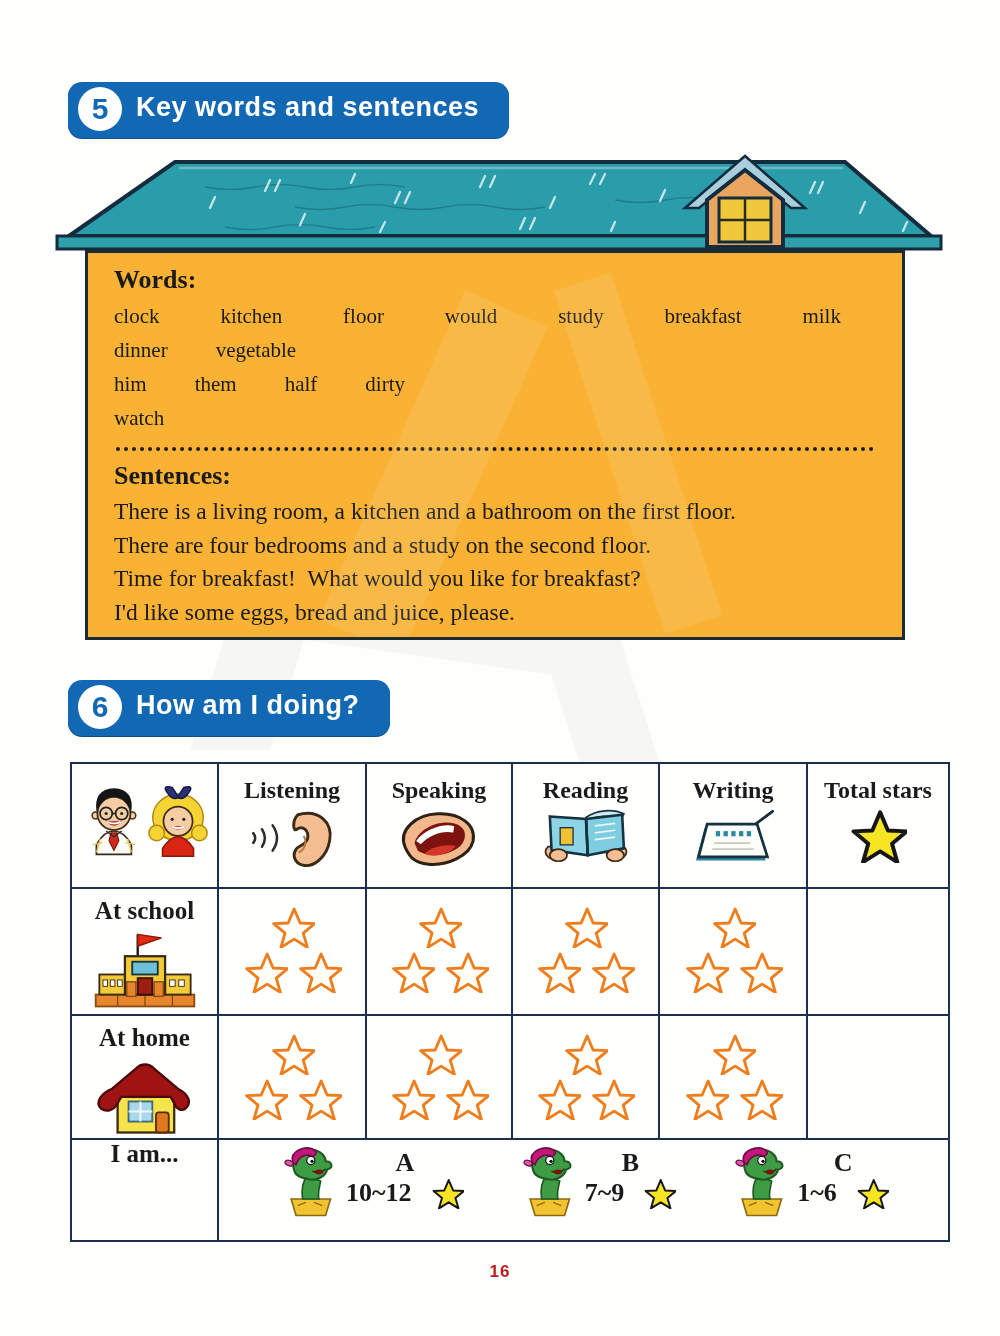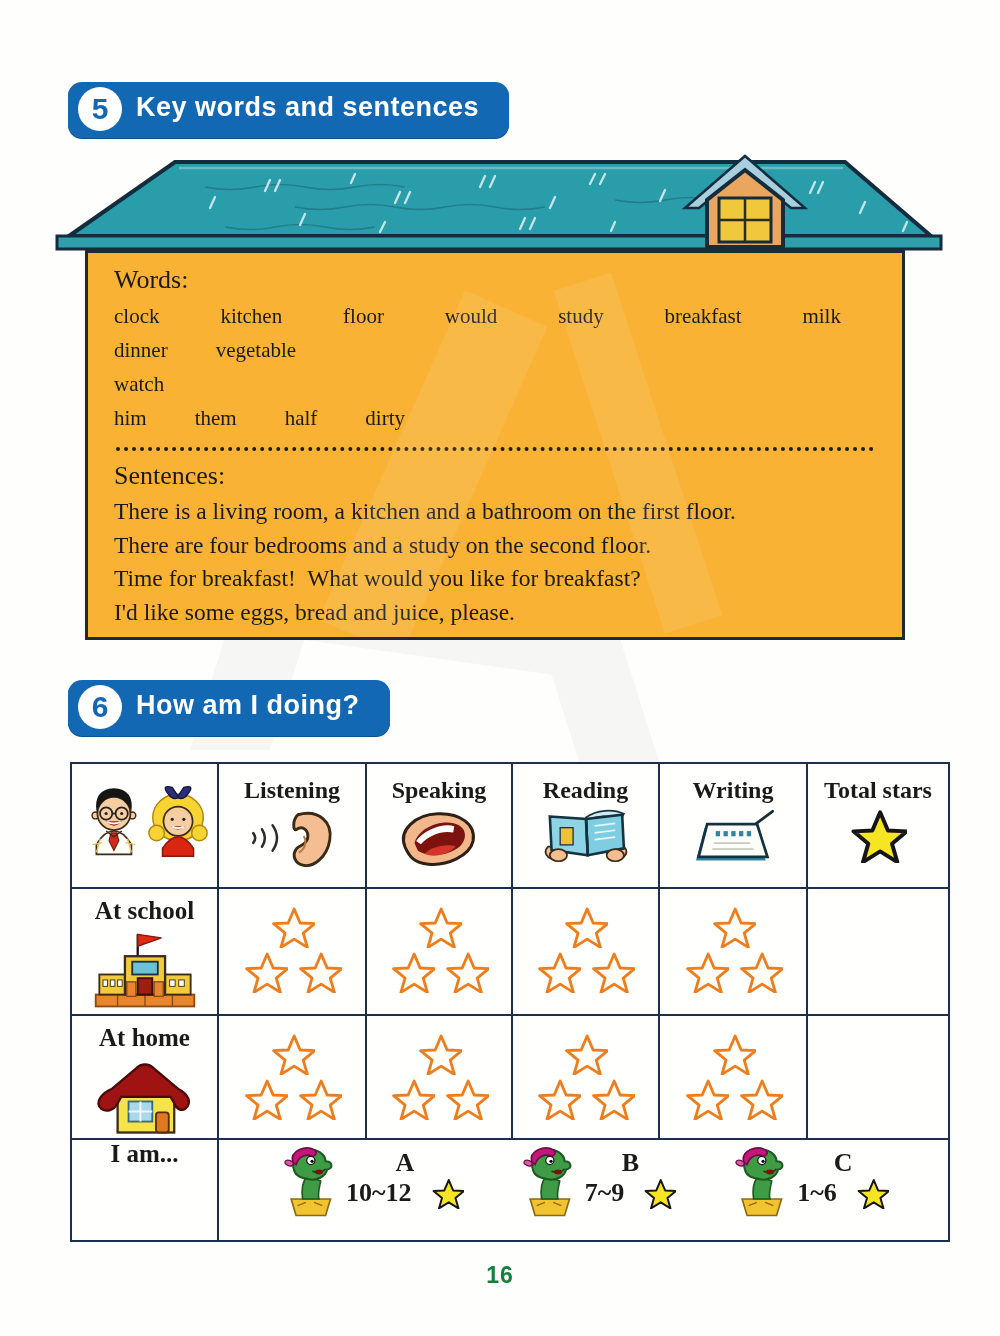--- a/index.html
+++ b/index.html
@@ -26,21 +26,21 @@
   .sec-title { font-size:27px; letter-spacing:.5px; white-space:nowrap; padding-bottom:3px;}
 
   
   #roof-svg { position:absolute; left:55px; top:152px; }
   .house-body {
     position:absolute; left:85px; top:250px; width:820px; height:390px;
     background:#f9b233; border:3px solid #1c2b33; box-sizing:border-box;
     padding:10px 26px 0 26px; overflow:hidden;
   }
   .wm-streak { position:absolute; background:rgba(255,255,255,.10); transform:rotate(24deg); pointer-events:none; }
-  .hb-label { font-weight:normal; font-size:26px; margin:2px 0 4px 0; }
+  .hb-label { font-weight:bold; font-size:26px; margin:2px 0 4px 0; }
   .word-line { font-size:21px; height:34px; display:flex; align-items:center; }
   .word-line.spread { width:727px; justify-content:space-between; }
   .word-line.gapped { gap:48px; }
   .dotted-divider { border-bottom:4px dotted #1d1d1d; height:8px; margin:4px 2px 10px 2px; }
   .sentence { font-size:23.5px; line-height:33.5px; margin:0; white-space:pre-wrap; }
 
   
   table.score {
     position:absolute; left:70px; top:762px; border-collapse:collapse;
     table-layout:fixed;
@@ -60,21 +60,21 @@
   .grades-wrap { display:flex; align-items:center; justify-content:space-evenly; height:100%; padding:0 6px; }
   .grade { display:flex; align-items:center; gap:4px; }
   .grade-text { display:flex; flex-direction:column; align-items:center; margin-top:-4px; }
   .grade-letter { font-weight:bold; font-size:26px; line-height:28px; }
   .grade-range-row { display:flex; align-items:center; gap:19px; }
   .grade-range { font-weight:bold; font-size:26px; }
 
   .page-number {
     position:absolute; left:0; right:0; top:1262px; text-align:center;
     font-family:"Liberation Sans", sans-serif; font-weight:bold;
-    font-size:23px; color:#15803d; letter-spacing:1px;
+    font-size:17px; color:#b91c1c; letter-spacing:1px;
   }
   .wm-bg { position:absolute; pointer-events:none; opacity:.045; }
 </style>
 </head>
 <body>
 
 <div class="page">
 
   <svg width="0" height="0" style="position:absolute" aria-hidden="true">
     <defs>
@@ -153,27 +153,27 @@
       <span>would</span>
       <span>study</span>
       <span>breakfast</span>
       <span>milk</span>
     </div>
     <div class="word-line gapped">
       <span>dinner</span>
       <span>vegetable</span>
     </div>
     <div class="word-line gapped">
-      <span>watch</span>
-    </div>
-    <div class="word-line gapped">
       <span>him</span>
       <span>them</span>
       <span>half</span>
       <span>dirty</span>
+    </div>
+    <div class="word-line gapped">
+      <span>watch</span>
     </div>
 
     <div class="dotted-divider"></div>
 
     <p class="hb-label">Sentences:</p>
     <p class="sentence">There is a living room, a kitchen and a bathroom on the first floor.</p>
     <p class="sentence">There are four bedrooms and a study on the second floor.</p>
     <p class="sentence">Time for breakfast!  What would you like for breakfast?</p>
     <p class="sentence">I'd like some eggs, bread and juice, please.</p>
   </div>

